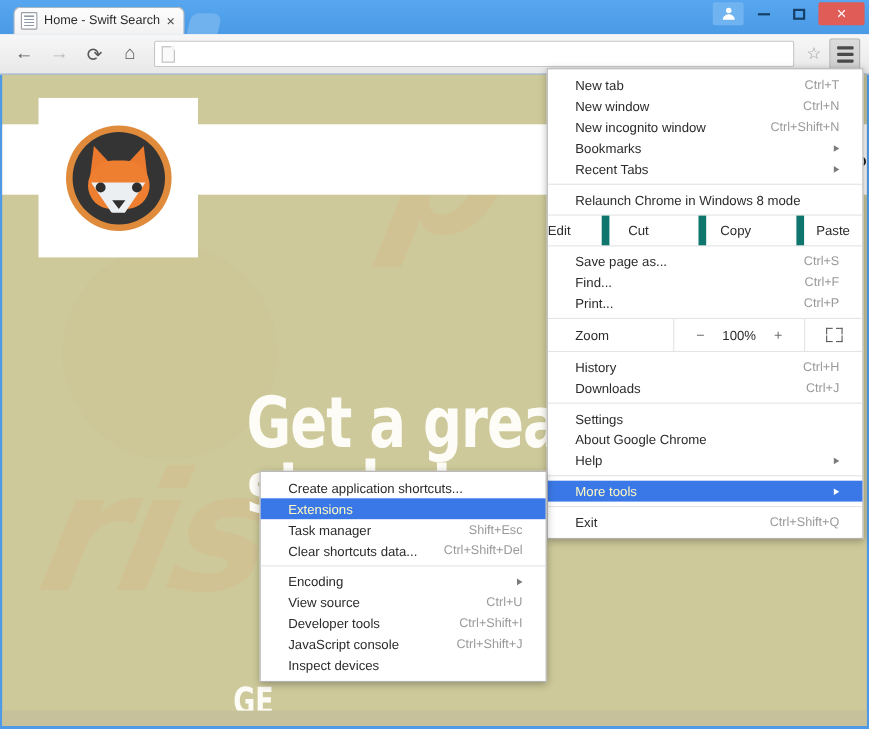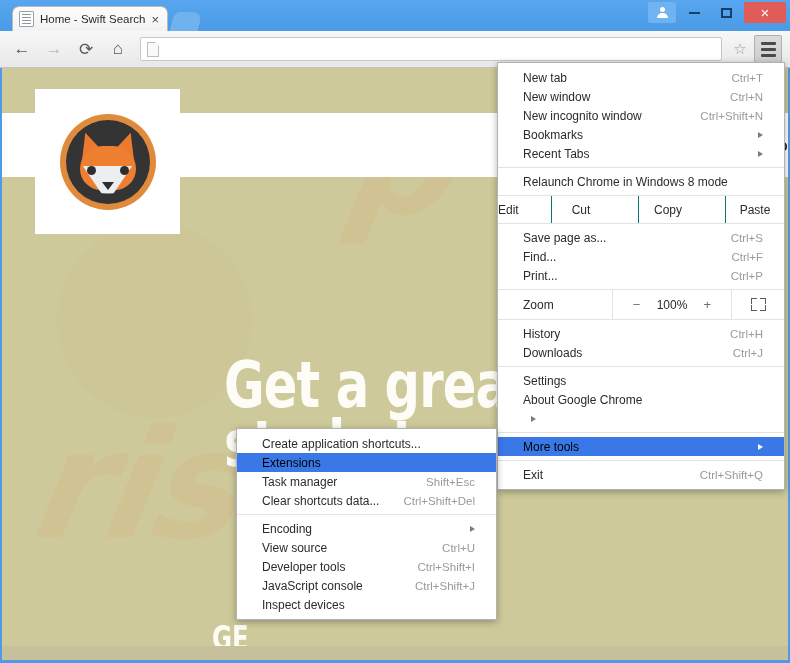--- a/index.html
+++ b/index.html
@@ -234,34 +234,34 @@
   .mi {
     position:relative; height: 19px; display:flex; align-items:center;
     padding: 0 21px 0 25px; white-space:nowrap;
   }
   .mi .lbl { flex:1; }
   .mi .acc { color:#9a9a9a; font-size: 11.5px; margin-left: 12px; }
   .mi .arrow {
     width:0;height:0;border-top:3.5px solid transparent;border-bottom:3.5px solid transparent;
     border-left:5px solid #7c7c7c; margin-left:8px;
   }
-  .mi.sel { background:#3b78e7; color:#000000; }
+  .mi.sel { background:#3b78e7; color:#fef9c3; }
   .mi.sel .arrow { border-left-color:#ffffff; }
   .sep { height:1px; background:#e3e3e3; margin: 4px 0; }
 
   
   .editrow {
     display:flex; align-items:stretch; height: 27px;
     border-top:1px solid #e3e3e3; border-bottom:1px solid #e3e3e3;
     margin: 4px 0;
   }
   .editrow .left { flex:1; display:flex; align-items:center; }
   .editrow .cell {
     width: 58px; display:flex; align-items:center; justify-content:center;
-    border-left:1px solid #0f766e;
+    border-left:7px solid #0f766e;
     margin-left:28px;
   }
   
   .zoomrow {
     display:flex; align-items:stretch; height: 29px;
     border-top:1px solid #e3e3e3; border-bottom:1px solid #e3e3e3;
     margin: 4px 0;
   }
   .zoomrow .left { flex:1; display:flex; align-items:center; padding-left:25px; }
   .zoomrow .ctl {
@@ -448,20 +448,21 @@
 
     <div class="sep"></div>
 
     <div class="mi">
       <span class="lbl">Settings</span>
     </div>
     <div class="mi">
       <span class="lbl">About Google Chrome</span>
     </div>
     <div class="mi">
+      <span class="lbl">Help</span>
       <span class="arrow"></span>
     </div>
 
     <div class="sep"></div>
 
     <div class="mi sel">
       <span class="lbl">More tools</span>
       <span class="arrow"></span>
     </div>
 

